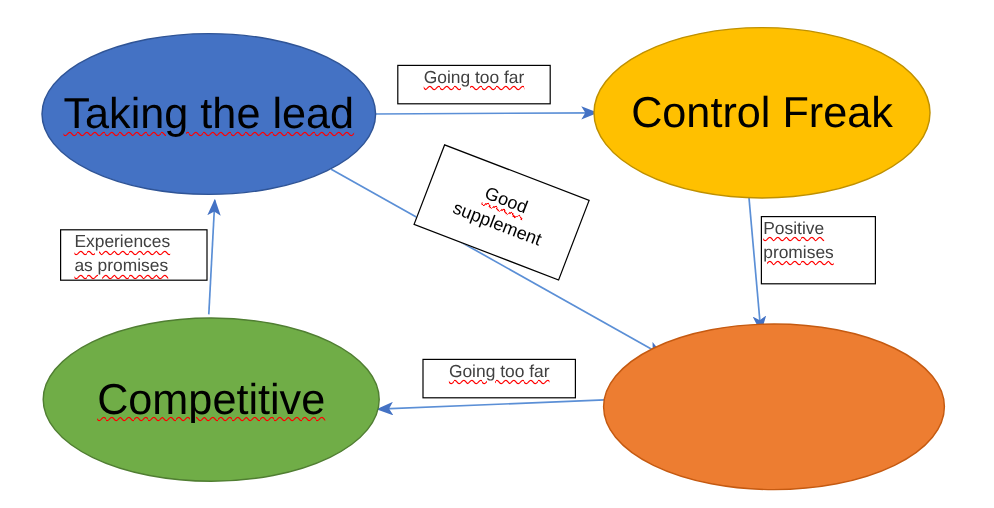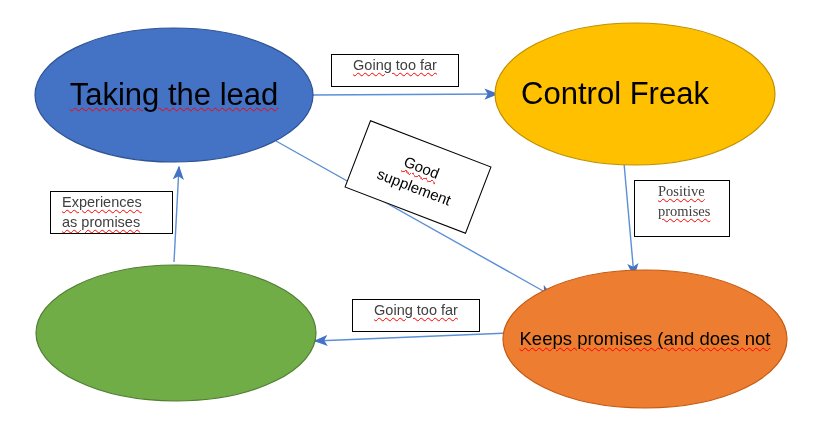--- a/index.html
+++ b/index.html
@@ -29,21 +29,21 @@
     justify-content: center;
     text-align: center;
     color: #000000;
     pointer-events: none;
   }
   .node-text .line {
     display: block;
     white-space: nowrap;
   }
   .big-label {
-    font-size: 31px;
+    font-size: 36px;
     line-height: 34px;
   }
   .small-label {
     font-size: 18.5px;
     line-height: 26px;
   }
   .sp {
     
     text-decoration: underline;
     text-decoration-style: wavy;
@@ -120,44 +120,46 @@
 
     <ellipse cx="176" cy="333" rx="140" ry="68" fill="#70AD47" stroke="#507E32" stroke-width="1.2"></ellipse>
 
     <ellipse cx="645" cy="339" rx="142" ry="69" fill="#ED7D31" stroke="#C55A11" stroke-width="1.2"></ellipse>
   </svg>
 
   <div class="node-text big-label" style="left:35px; top:28px; width:278px; height:134px;">
     <span class="line sp">Taking the lead</span>
   </div>
 
-  <div class="node-text big-label" style="left:475px; top:23px; width:280px; height:142px;">
+  <div class="node-text big-label" style="left:495px; top:23px; width:280px; height:142px;">
     <span class="line">Control Freak</span>
   </div>
 
+  <div class="node-text big-label" style="left:36px; top:265px; width:280px; height:136px;">
+    <span class="line sp">Competitive</span>
+  </div>
 
   <div class="node-text small-label" style="left:503px; top:270px; width:284px; height:138px; flex-direction:column;">
-    <span class="line sp">Keeps promises (and does not</span>
   </div>
 
   <div class="callout" style="left:331px; top:54px; width:128px; height:33px;">
     <span class="line sp">Going too far</span>
   </div>
 
   <div class="callout-rot" style="left:353px; top:141px; width:130px; height:72px;">
     <span class="line sp">Good</span>
     <span class="line">supplement</span>
   </div>
 
   <div class="callout left-align" style="left:50px; top:191px; width:123px; height:43px; padding-left:11px;">
     <span class="line sp">Experiences</span>
     <span class="line sp">as promises</span>
   </div>
 
-  <div class="callout left-align" style="left:634px; top:180px; width:96px; height:57px; padding-left:23px;font-family:Liberation Serif, serif;">
+  <div class="callout left-align" style="left:634px; top:180px; width:96px; height:57px; padding-left:1px;">
     <span class="line sp">Positive</span>
     <span class="line sp">promises</span>
   </div>
 
   <div class="callout" style="left:352px; top:299px; width:128px; height:33px;">
     <span class="line sp">Going too far</span>
   </div>
 
 </div>
 

